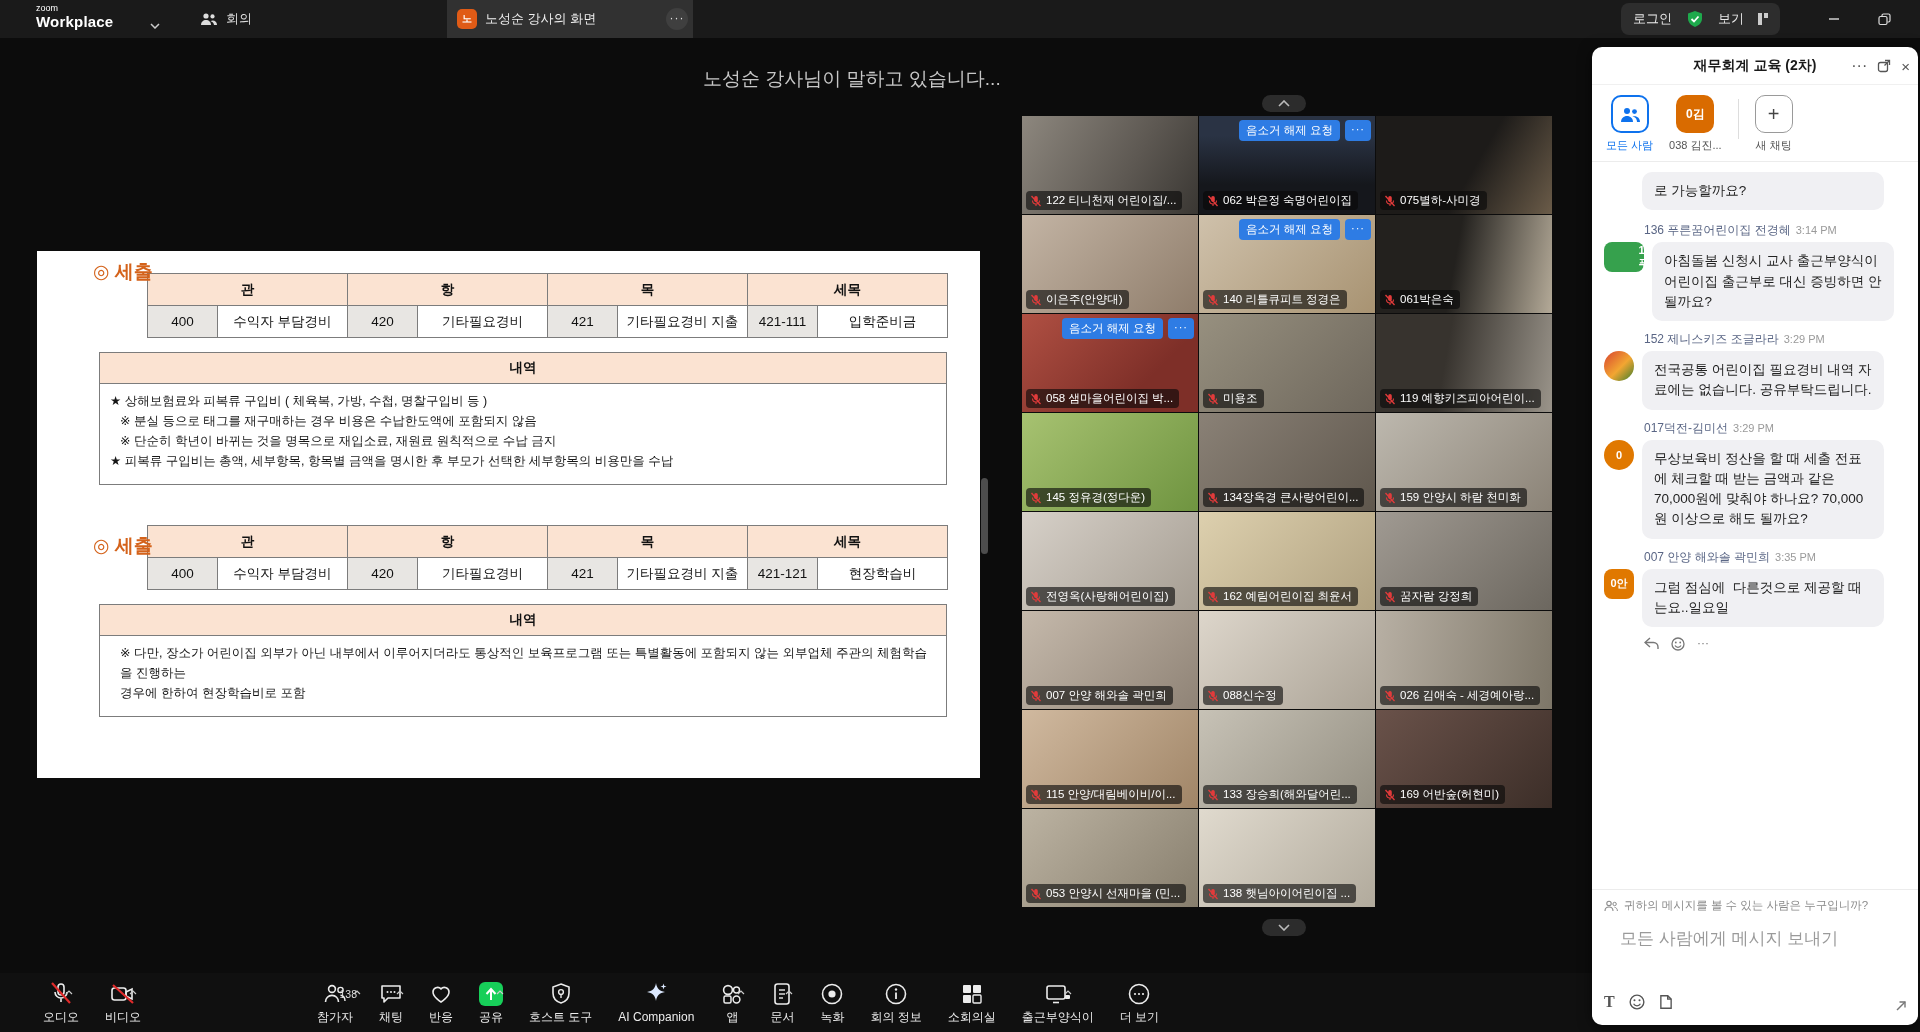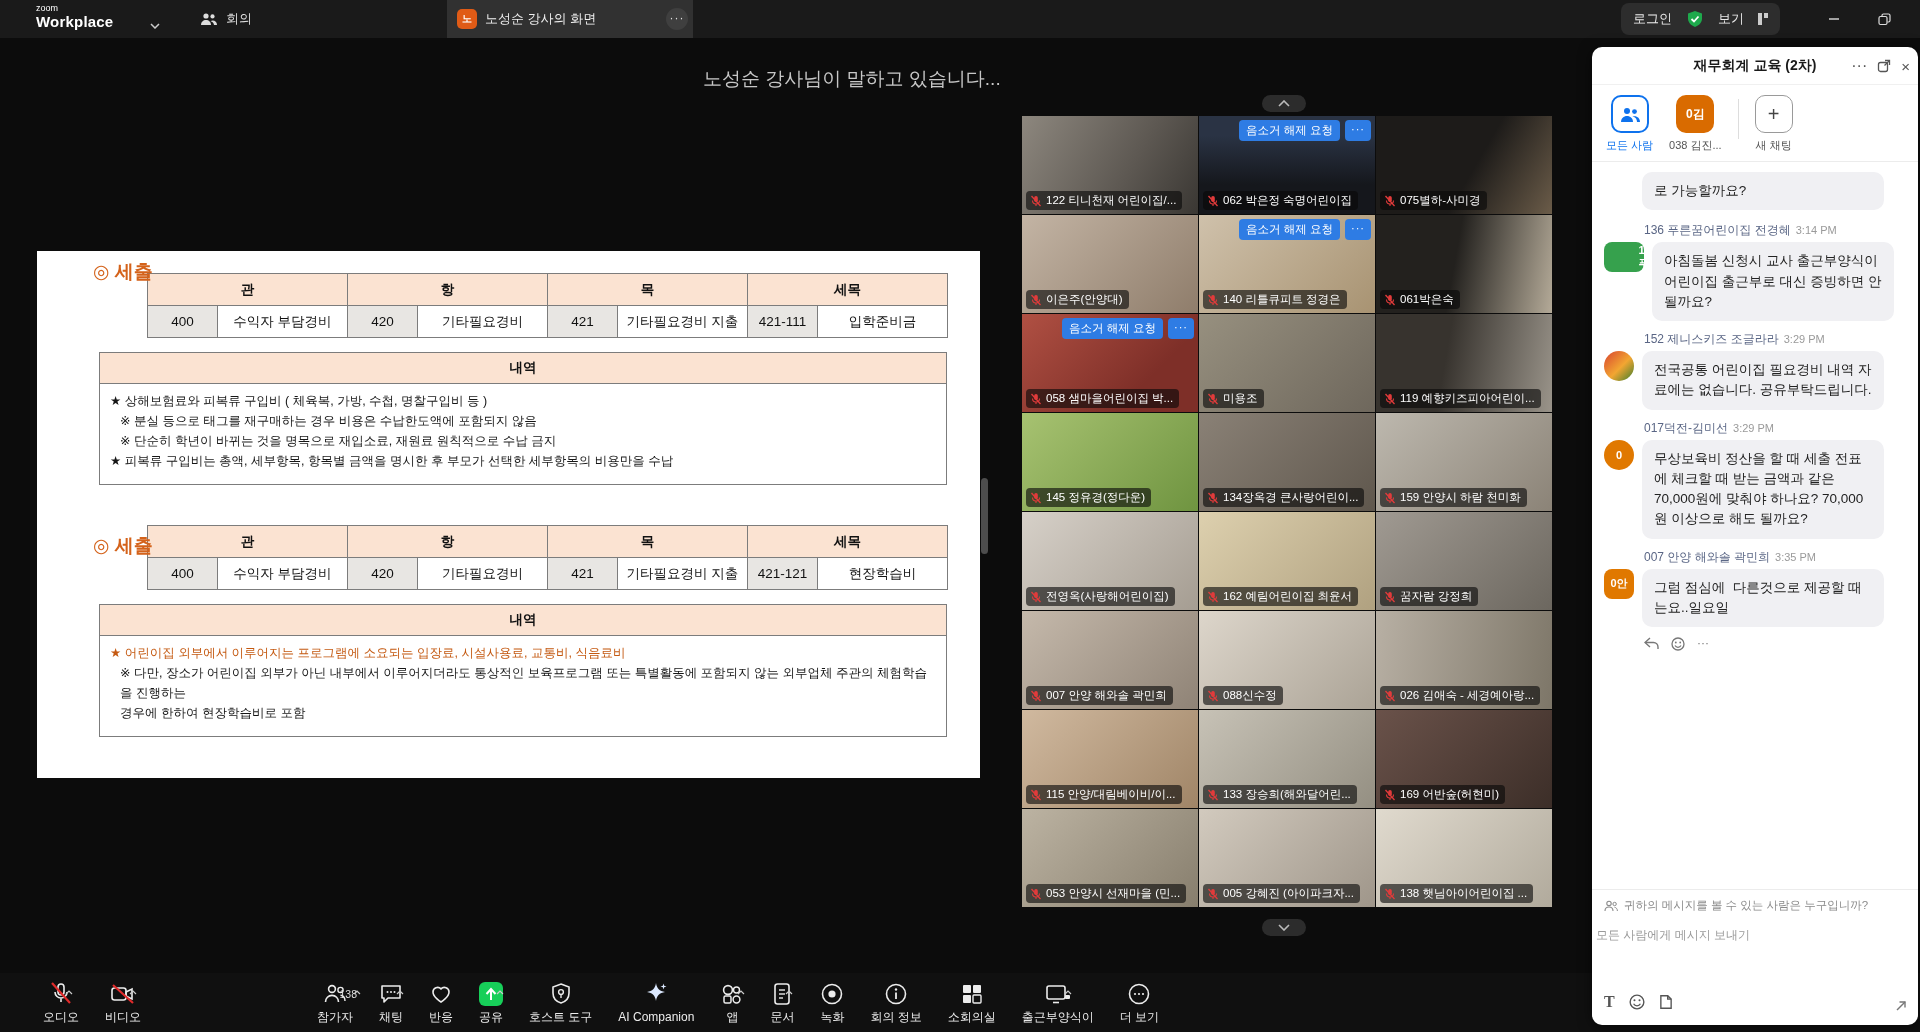--- a/index.html
+++ b/index.html
@@ -78,21 +78,21 @@
   .mhead { margin-left:40px; font-size:12px; color:#5a6685; margin-bottom:3px; white-space:nowrap; }
   .mhead .t { color:#9a9a9a; font-size:11px; margin-left:5px; }
   .mrow { display:flex; gap:8px; }
   .mavatar { flex:none; width:30px; height:30px; border-radius:8px; color:#fff; font-size:11px; font-weight:bold; display:flex; align-items:center; justify-content:center; }
   .mavatar.round { border-radius:50%; }
   .mbubbles { display:flex; flex-direction:column; gap:8px; }
   .bubble { background:#f0f0f3; border-radius:10px; padding:9px 12px; font-size:13.5px; color:#222; line-height:1.5; max-width:242px; white-space:pre-wrap; }
   .cont-bubble { margin-left:38px; margin-bottom:12px; }
   .msg-actions { margin-left:40px; display:flex; gap:12px; color:#777; margin-top:2px; padding-bottom:8px; }
   .chat-privacy { flex:none; border-top:1px solid #ececec; padding:8px 12px; display:flex; align-items:center; gap:6px; color:#8a8a8a; font-size:11.5px; white-space:nowrap; overflow:hidden; }
-  .chat-input { flex:none; padding:6px 4px; height:64px; font-size:12px; color:#9a9a9a; }
+  .chat-input { flex:none; padding:6px 28px; height:64px; font-size:17px; color:#9a9a9a; }
   .chat-footicons { flex:none; display:flex; align-items:center; gap:14px; padding:8px 12px 14px; color:#555; position:relative; }
   .ficon-T { font-family:"Liberation Serif",serif; font-size:16px; font-weight:bold; }
   .send-arrow { position:absolute; right:10px; bottom:12px; color:#777; }
 
   
   .toolbar { position:absolute; left:0; right:0; bottom:0; height:59px; background:#101010; display:flex; align-items:center; z-index:4; }
   .titem { position:relative; display:flex; flex-direction:column; align-items:center; justify-content:center; gap:3px; color:#ececec; font-size:12px; padding:0 13px; height:59px; white-space:nowrap; }
   .titem .ic { height:26px; display:flex; align-items:flex-end; justify-content:center; position:relative; }
   .chev-up { position:absolute; top:10px; right:-1px; }
   .pcount { position:absolute; top:8px; right:-10px; font-size:10.5px; color:#ddd; }
@@ -212,21 +212,20 @@
           <td class="code">421</td>
           <td class="name">기타필요경비 지출</td>
           <td class="code">421-121</td>
           <td class="name">현장학습비</td>
         </tr>
       </tbody>
         </table>
       <div class="detailbox">
         <div class="dhead">내역</div>
         <div class="dbody">
-          <div class="dline hl">★ 어린이집 외부에서 이루어지는 프로그램에 소요되는 입장료, 시설사용료, 교통비, 식음료비</div>
           <div class="dline indent">※ 다만, 장소가 어린이집 외부가 아닌 내부에서 이루어지더라도 통상적인 보육프로그램 또는 특별활동에 포함되지 않는 외부업체 주관의 체험학습을 진행하는
 경우에 한하여 현장학습비로 포함</div>
         </div>
       </div>
     </div>
   </div>
 
   <div class="vscroll"></div>
 
   <div class="grid-chev up">
@@ -552,33 +551,20 @@
           <svg width="12" height="12" viewBox="0 0 12 12">
             <rect x="4.2" y="1" width="3.6" height="6" rx="1.8" fill="#e23b3b"></rect>
             <path d="M2.5 5.5a3.5 3.5 0 0 0 7 0" fill="none" stroke="#e23b3b" stroke-width="1.1"></path>
             <line x1="6" y1="9" x2="6" y2="11" stroke="#e23b3b" stroke-width="1.1"></line>
             <line x1="1.5" y1="1" x2="10.5" y2="11" stroke="#e23b3b" stroke-width="1.3"></line>
           </svg>
           <span>053 안양시 선재마을 (민...</span>
         </div>
       </div>
 
-      <div class="tile">
-        <div class="tile-bg" style="background: linear-gradient(135deg, rgb(210, 202, 190), rgb(159, 150, 138));"></div>
-
-        <div class="name-pill">
-          <svg width="12" height="12" viewBox="0 0 12 12">
-            <rect x="4.2" y="1" width="3.6" height="6" rx="1.8" fill="#e23b3b"></rect>
-            <path d="M2.5 5.5a3.5 3.5 0 0 0 7 0" fill="none" stroke="#e23b3b" stroke-width="1.1"></path>
-            <line x1="6" y1="9" x2="6" y2="11" stroke="#e23b3b" stroke-width="1.1"></line>
-            <line x1="1.5" y1="1" x2="10.5" y2="11" stroke="#e23b3b" stroke-width="1.3"></line>
-          </svg>
-          <span>005 강혜진 (아이파크자...</span>
-        </div>
-      </div>
 
       <div class="tile">
         <div class="tile-bg" style="background: linear-gradient(135deg, rgb(224, 218, 206), rgb(177, 170, 156));"></div>
 
         <div class="name-pill">
           <svg width="12" height="12" viewBox="0 0 12 12">
             <rect x="4.2" y="1" width="3.6" height="6" rx="1.8" fill="#e23b3b"></rect>
             <path d="M2.5 5.5a3.5 3.5 0 0 0 7 0" fill="none" stroke="#e23b3b" stroke-width="1.1"></path>
             <line x1="6" y1="9" x2="6" y2="11" stroke="#e23b3b" stroke-width="1.1"></line>
             <line x1="1.5" y1="1" x2="10.5" y2="11" stroke="#e23b3b" stroke-width="1.3"></line>

